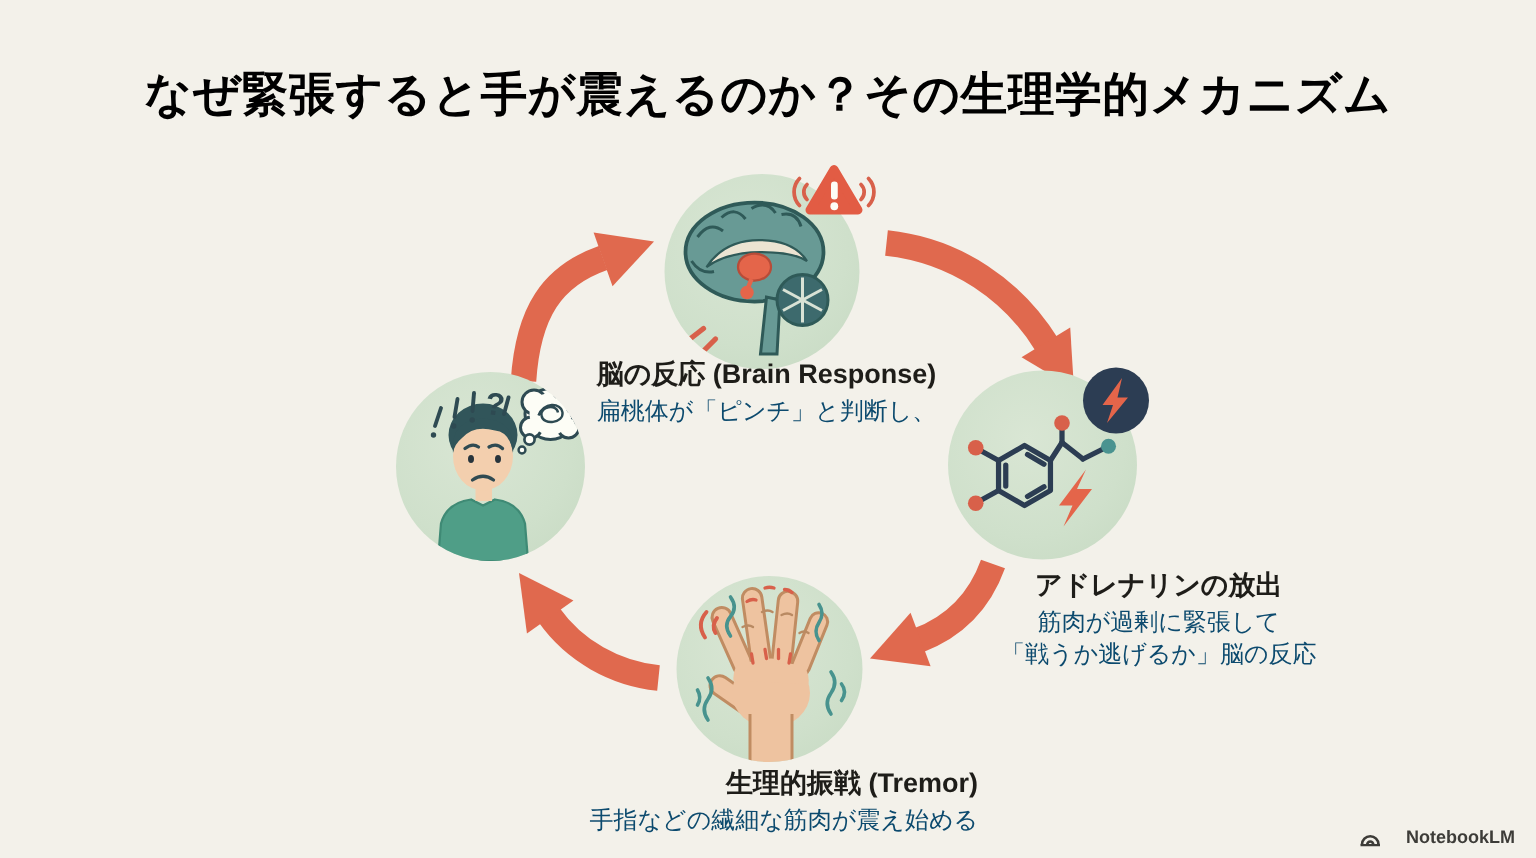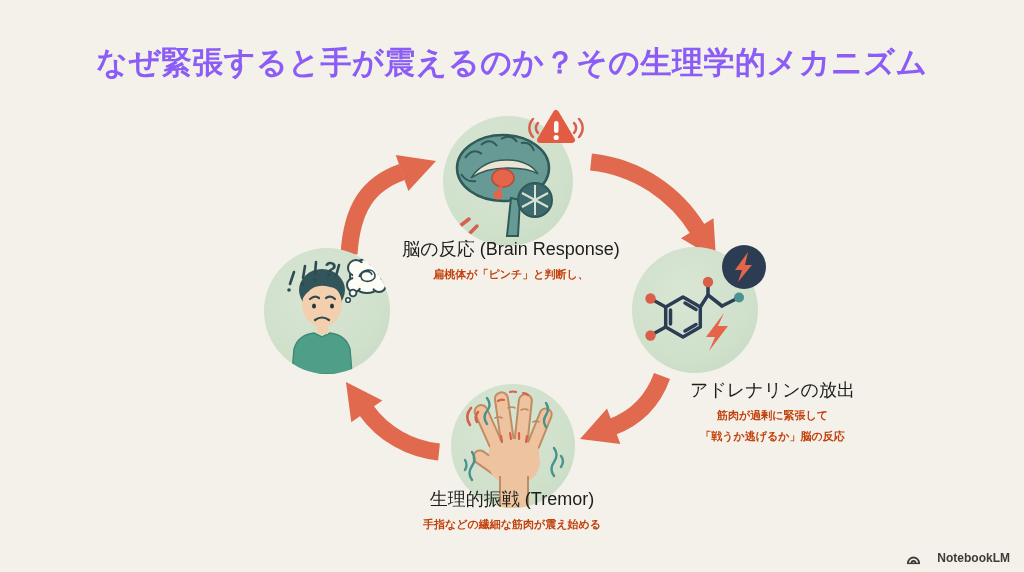--- a/index.html
+++ b/index.html
@@ -4,34 +4,34 @@
 <style>
   html,body { margin:0; padding:0; }
   .canvas {
     position:relative; width:1024px; height:572px;
     background:#f3f1ea; overflow:hidden;
     font-family:"Liberation Sans","DejaVu Sans",sans-serif;
   }
   .page-title {
     position:absolute; top:42px; left:0; width:100%;
     text-align:center; font-size:31px; font-weight:700;
-    color:#8b5cf6; letter-spacing:0.5px;
+    color:#000000; letter-spacing:0.5px;
   }
   .circle {
     position:absolute; border-radius:50%; overflow:hidden;
     background:radial-gradient(circle at 42% 36%, #d9e6d4 0%, #cfe0cb 60%, #c6d9c2 100%);
   }
   .circle svg { display:block; width:100%; height:100%; }
   .badge { position:absolute; }
   .node-text { position:absolute; text-align:center; }
   .node-title {
-    font-size:18px; font-weight:400; color:#1e1d19; line-height:24px;
+    font-size:18px; font-weight:700; color:#1e1d19; line-height:24px;
     margin-bottom:3px;
   }
-  .node-line { font-size:11px; color:#c2410c; line-height:21px; font-weight:700; }
+  .node-line { font-size:16px; color:#0c4a6e; line-height:21px; font-weight:400; }
   .arrow-layer { position:absolute; inset:0; width:1024px; height:572px; pointer-events:none; }
   .footer {
     position:absolute; right:14px; bottom:7px;
     display:flex; align-items:center; gap:16px;
     color:#3d3c38; font-size:12px; font-weight:700;
   }
 </style>
 </head>
 <body>
 
@@ -169,21 +169,21 @@
         <path d="M36,14 q5,7 0,13 q-5,6 0,13"></path>
         <path d="M95,19 q4,6 0,12 q-4,6 0,12"></path>
         <path d="M103,64 q5,7 0,14 q-5,7 0,14"></path>
         <path d="M110,72 q4,5 0,11"></path>
         <path d="M21,68 q5,7 0,14 q-5,7 0,14"></path>
         <path d="M14,76 q3,5 0,10"></path>
       </g>
     </svg>
   </div>
 
-  <div class="node-text" style="left:372px; top:487px; width:280px;">
+  <div class="node-text" style="left:372px; top:510px; width:280px;text-align:right;">
     <div class="node-title">生理的振戦 (Tremor)</div>
     <div class="node-line">手指などの繊細な筋肉が震え始める</div>
   </div>
 
   <div class="circle" style="left:264px; top:248px; width:126px; height:126px;">
     <svg viewBox="0 0 126 126">
       <path d="M28,126 L30,101 Q34,87 50,85 L58,89 L66,85 Q82,87 86,101 L88,126 Z" fill="#4f9e87" stroke="#3f8a75" stroke-width="1.5"></path>
       <rect x="53" y="74" width="11" height="12" fill="#f3cfae"></rect>
       <ellipse cx="58" cy="42" rx="23" ry="21" fill="#31555a"></ellipse>
       <ellipse cx="58" cy="56" rx="20" ry="23" fill="#f3cfae"></ellipse>

